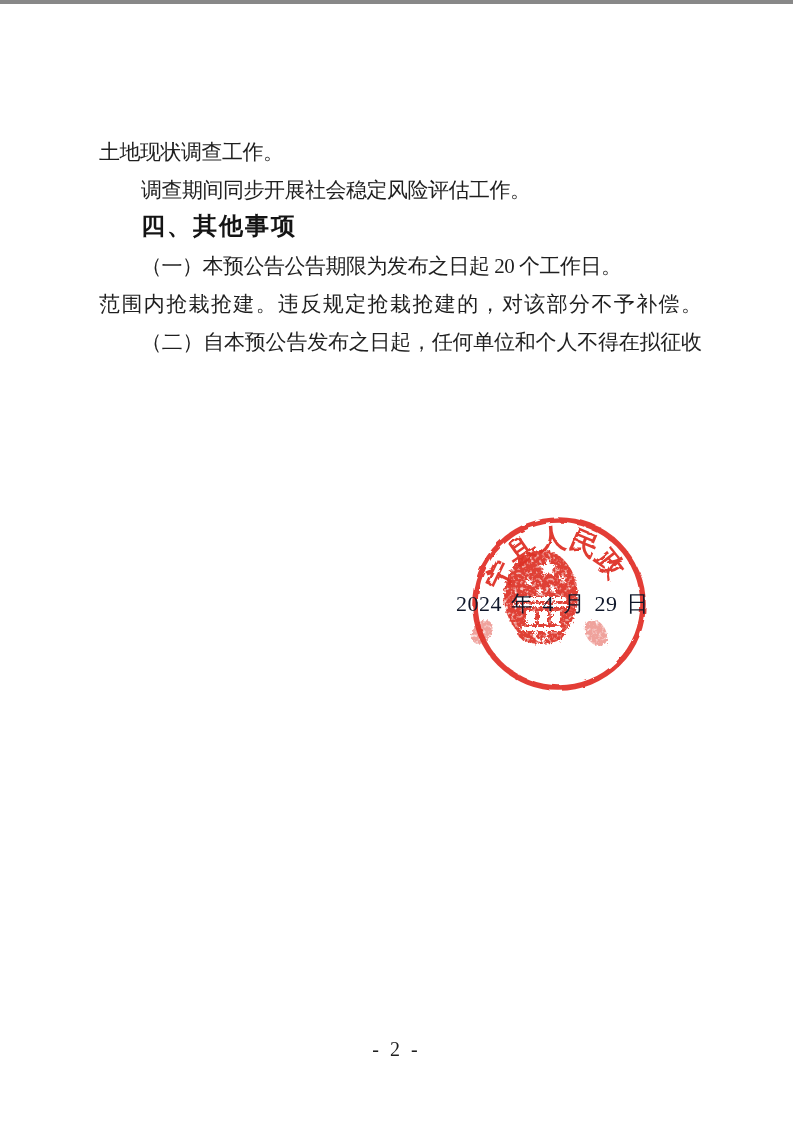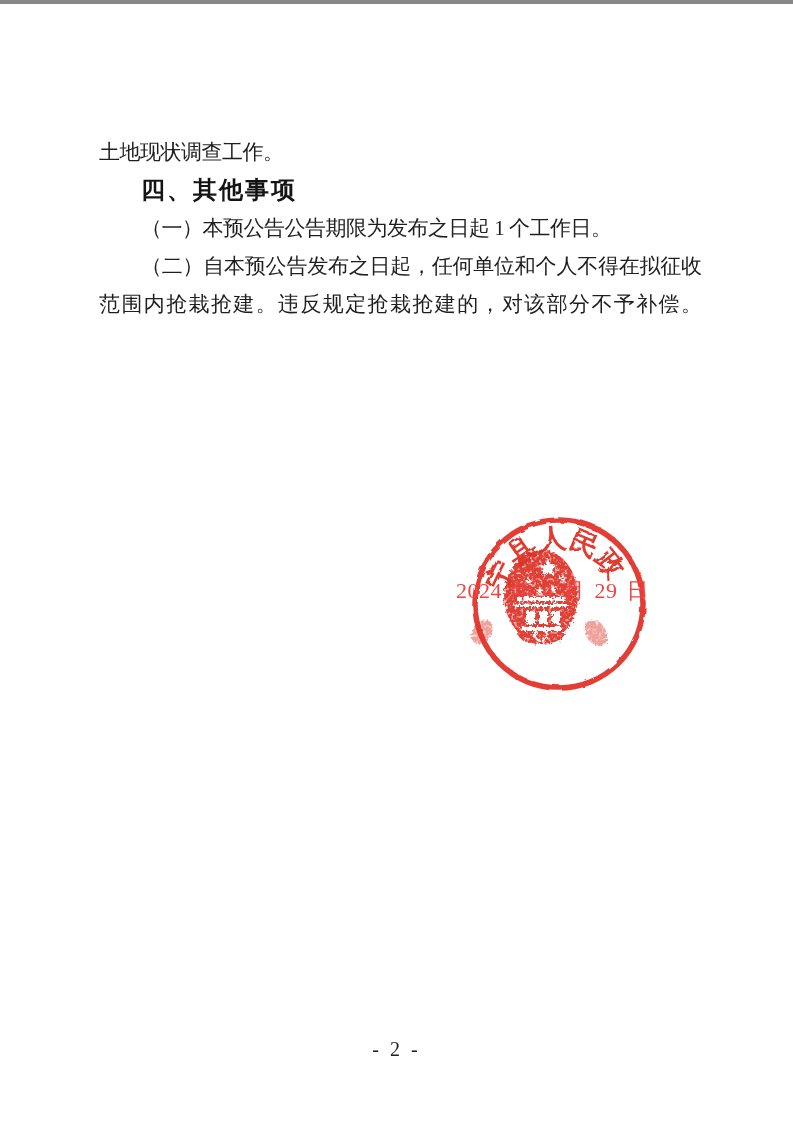--- a/index.html
+++ b/index.html
@@ -28,34 +28,34 @@
     overflow: visible;
   }
   .line.indent { padding-left: 42px; }
   .line.stretch {
     white-space: normal;
     text-align: justify;
     text-align-last: justify;
     letter-spacing: -1px;
   }
   .line.heading {
-    font-family: Liberation Serif, serif;
+    font-family: Liberation Mono, monospace;
     font-weight: 700;
     font-size: 24px;
     letter-spacing: 2px;
     color: #141414;
   }
   .signature-date {
     position: absolute;
     left: 456px;
-    top: 572px;
+    top: 585px;
     font-size: 22px;
     letter-spacing: 0.5px;
     word-spacing: 3px;
-    color: #ef4444;
+    color: #0f172a;
     z-index: 3;
     white-space: nowrap;
   }
   .page-number {
     position: absolute;
     left: 0;
     right: 0;
     top: 1034px;
     text-align: center;
     font-size: 20px;
@@ -77,24 +77,25 @@
     text-anchor: middle;
   }
 </style>
 </head>
 <body>
 
 <div class="page">
 
   <div class="document-body">
       <div class="line">土地现状调查工作。</div>
+      <div class="line indent">调查期间同步开展社会稳定风险评估工作。</div>
       <div class="line heading indent">四、其他事项</div>
-      <div class="line indent">（一）本预公告公告期限为发布之日起 1 个工作日。</div>
+      <div class="line indent">（一）本预公告公告期限为发布之日起 20 个工作日。</div>
+      <div class="line stretch">范围内抢栽抢建。违反规定抢栽抢建的，对该部分不予补偿。</div>
       <div class="line indent stretch">（二）自本预公告发布之日起，任何单位和个人不得在拟征收</div>
-      <div class="line stretch">范围内抢栽抢建。违反规定抢栽抢建的，对该部分不予补偿。</div>
     </div>
 
   <svg class="seal" viewBox="0 0 220 220" xmlns="http://www.w3.org/2000/svg">
     <defs>
       <filter id="inkEdge" x="-15%" y="-15%" width="130%" height="130%">
         <feTurbulence type="fractalNoise" baseFrequency="0.09" numOctaves="2" seed="7" result="n"></feTurbulence>
         <feDisplacementMap in="SourceGraphic" in2="n" scale="3.5"></feDisplacementMap>
       </filter>
       <filter id="mottle" x="-25%" y="-25%" width="150%" height="150%">
         <feTurbulence type="fractalNoise" baseFrequency="0.5" numOctaves="3" seed="4" result="n"></feTurbulence>

